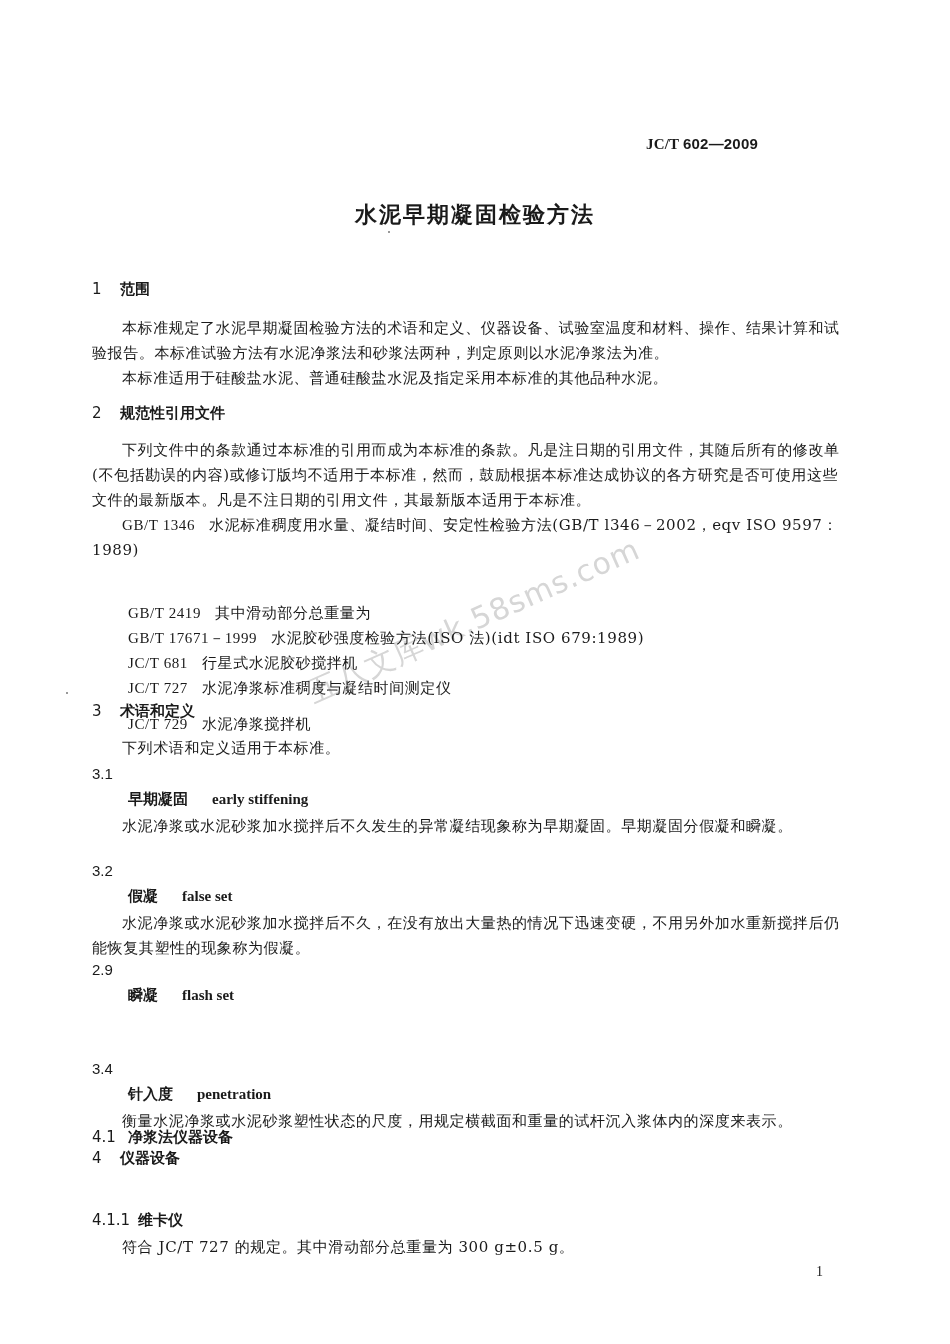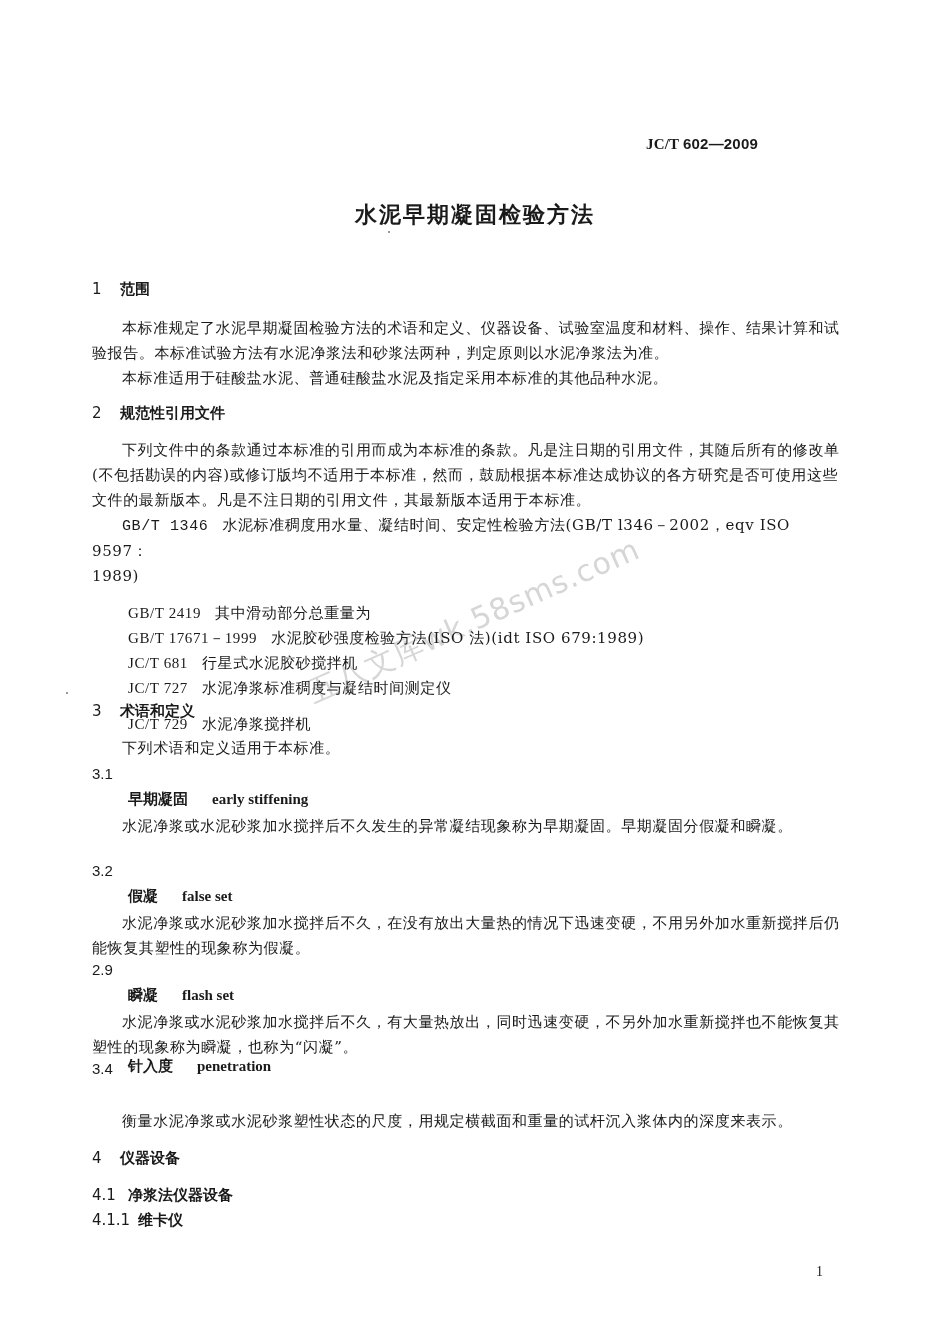--- a/index.html
+++ b/index.html
@@ -71,21 +71,21 @@
   </div>
 
   <div class="abs h1" style="top:404px">
     <span class="no">2</span><span>规范性引用文件</span>
   </div>
   <div class="abs para p" style="top:438px">
     <span class="indent"></span><span>下列文件中的条款通过本标准的引用而成为本标准的条款。凡是注日期的引用文件，其随后所有的修改单(不包括勘误的内容)或修订版均不适用于本标准，然而，鼓励根据本标准达成协议的各方研究是否可使用这些文件的最新版本。凡是不注日期的引用文件，其最新版本适用于本标准。</span>
   </div>
 
   <div class="abs para p" style="top:513px">
-    <span class="indent"></span><span class="ref-code" style="font-family:Liberation Mono, monospace;margin-right:14px">GB/T 1346</span><span>水泥标准稠度用水量、凝结时间、安定性检验方法(GB/T l346－2002，eqv ISO 9597：</span><br>
+    <span class="indent"></span><span class="ref-code" style="font-family:Liberation Serif, serif;margin-right:14px">GB/T 1346</span><span>水泥标准稠度用水量、凝结时间、安定性检验方法(GB/T l346－2002，eqv ISO 9597：</span><br>
     <span>1989)</span>
   </div>
   <div class="abs ref p" style="top:563px">
     <span class="code">GB/T 2419</span><span>其中滑动部分总重量为</span>
   </div>
   <div class="abs ref p" style="top:588px">
     <span class="code">GB/T 17671－1999</span><span>水泥胶砂强度检验方法(ISO 法)(idt ISO 679:1989)</span>
   </div>
   <div class="abs ref p" style="top:613px">
     <span class="code">JC/T 681</span><span>行星式水泥胶砂搅拌机</span>
@@ -117,39 +117,39 @@
     <span>假凝</span><span class="en">false set</span>
   </div>
   <div class="abs para p" style="top:911px">
     <span class="indent"></span><span>水泥净浆或水泥砂浆加水搅拌后不久，在没有放出大量热的情况下迅速变硬，不用另外加水重新搅拌后仍能恢复其塑性的现象称为假凝。</span>
   </div>
 
   <div class="abs secnum" style="top:961px">2.9</div>
   <div class="abs term" style="top:986px">
     <span>瞬凝</span><span class="en">flash set</span>
   </div>
-  <div class="abs para p" style="top:1010px">
-    <span class="indent"></span><span>水泥净浆或水泥砂浆加水搅拌后不久，有大量热放出，同时迅速变硬，不另外加水重新搅拌也不能恢复其塑性的现象称为瞬凝，也称为“闪凝”。</span>
-  </div>
 
   <div class="abs secnum" style="top:1060px">3.4</div>
-  <div class="abs term" style="top:1057px">
+  <div class="abs term" style="top:1085px">
     <span>针入度</span><span class="en">penetration</span>
   </div>
   <div class="abs para p" style="top:1109px">
     <span class="indent"></span><span>衡量水泥净浆或水泥砂浆塑性状态的尺度，用规定横截面和重量的试杆沉入浆体内的深度来表示。</span>
   </div>
 
   <div class="abs h1" style="top:1149px">
     <span class="no">4</span><span>仪器设备</span>
   </div>
-  <div class="abs h1" style="top:1186px">
+  <div class="abs h1" style="top:1128px">
     <span class="no" style="width:36px">4.1</span><span>净浆法仪器设备</span>
   </div>
   <div class="abs h1" style="top:1211px">
     <span class="no" style="width:46px">4.1.1</span><span>维卡仪</span>
+  </div>
+  <div class="abs para p" style="top:1235px">
+    <span class="indent"></span><span>符合 JC/T 727 的规定。其中滑动部分总重量为 300 g±0.5 g。</span>
   </div>
 
   <div class="abs pagenum">1</div>
 
   <div class="dot" style="left:66px;top:692px"></div>
   <div class="dot" style="left:388px;top:231px"></div>
 </div>
 
 </body></html>

